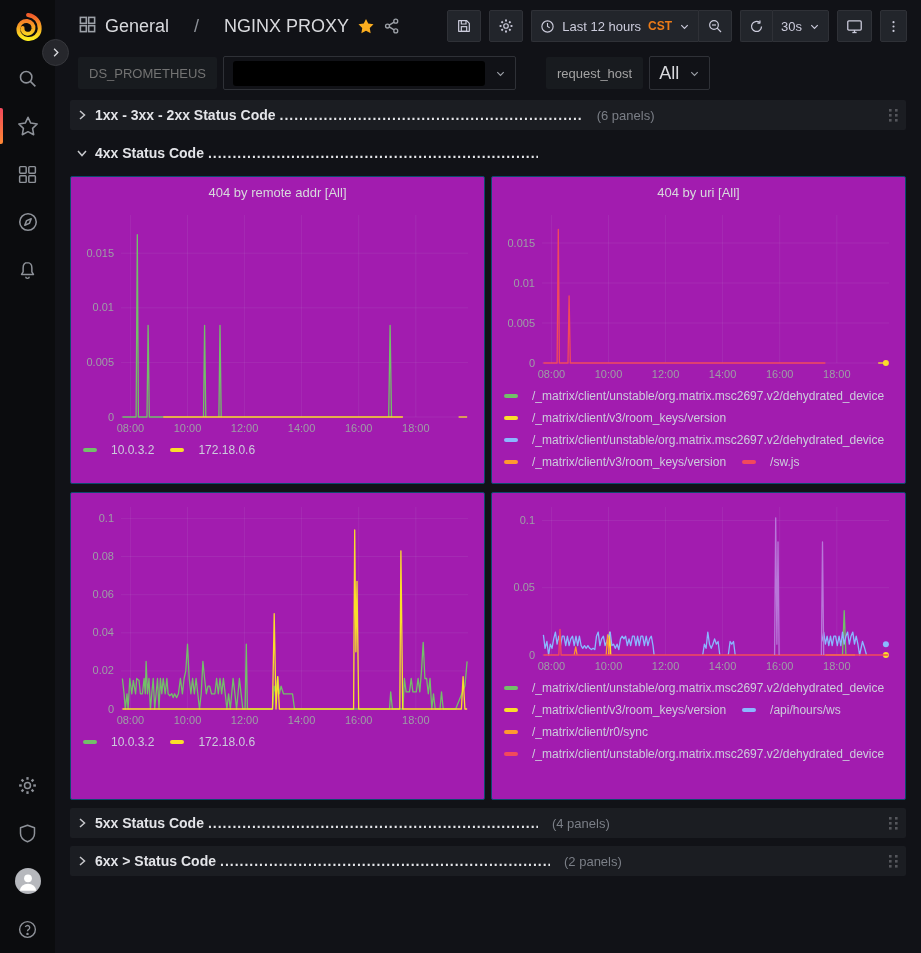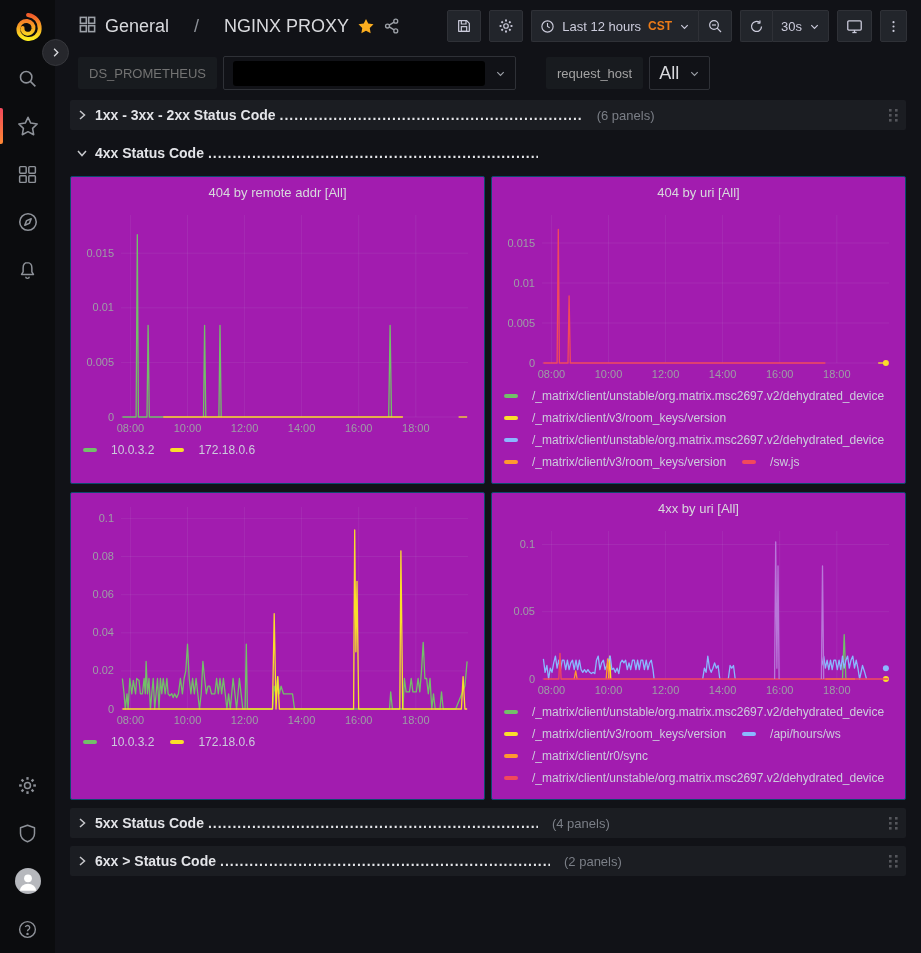--- a/index.html
+++ b/index.html
@@ -429,21 +429,20 @@
                 <span class="swatch" style="background: rgb(115, 191, 105);"></span>
                 <span>10.0.3.2</span>
               </div>
               <div class="legend-item">
                 <span class="swatch" style="background: rgb(250, 222, 42);"></span>
                 <span>172.18.0.6</span>
               </div>
             </div>
         </div>
         <div class="panel">
-          <div class="panel-title">4xx by uri [All]</div>
           <div class="chart"><svg width="397" height="176">
                 <line class="grid-line" x1="42" x2="389" y1="158.0" y2="158.0"></line>
                 <text class="tick ty" x="35" y="161.5">0</text>
                 <line class="grid-line" x1="42" x2="389" y1="90.7" y2="90.7"></line>
                 <text class="tick ty" x="35" y="94.2">0.05</text>
                 <line class="grid-line" x1="42" x2="389" y1="23.5" y2="23.5"></line>
                 <text class="tick ty" x="35" y="27">0.1</text>
                 <line class="grid-line" x1="51.4" x2="51.4" y1="10" y2="158"></line>
                 <text class="tick tx" x="51.4" y="173">08:00</text>
                 <line class="grid-line" x1="108.5" x2="108.5" y1="10" y2="158"></line>

